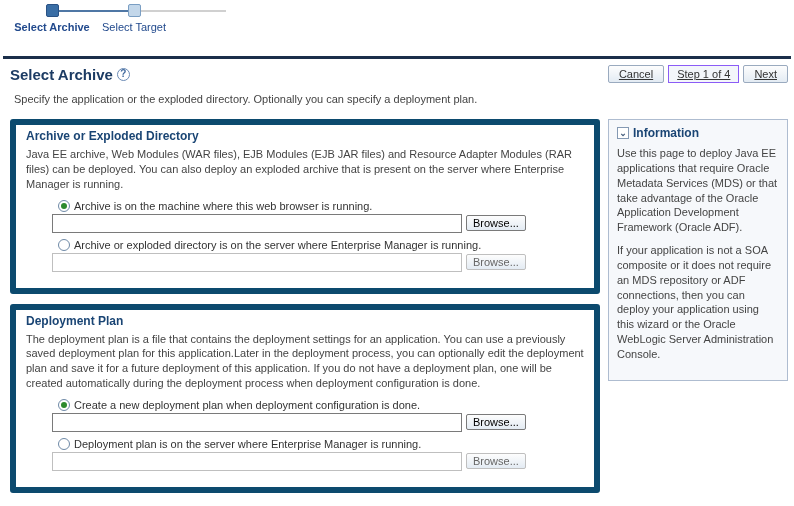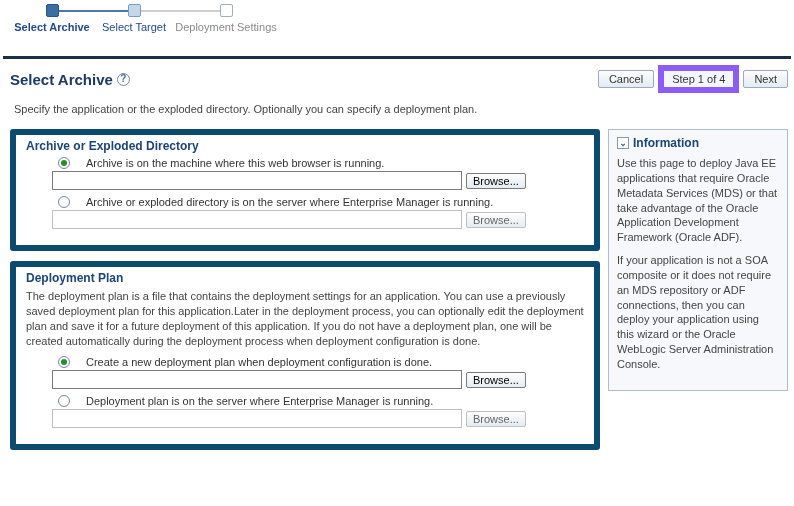--- a/index.html
+++ b/index.html
@@ -83,32 +83,32 @@
   }
   .help-icon {
     width:13px; height:13px;
     border:1px solid #6a8ab5;
     border-radius:50%;
     color:#426a9e;
     font-size:10px; font-weight:bold;
     display:inline-flex; align-items:center; justify-content:center;
     line-height:1;
   }
-  .header-right { display:flex; align-items:center; gap:4px; }
+  .header-right { display:flex; align-items:center; gap:4px;text-decoration:underline; }
   .btn {
     border:1px solid #9aaabf;
     background: linear-gradient(#fdfdfd,#e3ebf3);
     padding: 2px 10px;
     font-size: 11px;
     color:#333;
     cursor:pointer;
     border-radius:2px;
   }
   .step-indicator {
-    border:6px solid #8b5cf6;
+    border:1px solid #8b5cf6;
     background:#f3f6fa;
     padding:2px 8px;
     font-size:11px;
   }
   .description {
     padding: 4px 10px 14px 14px;
     color:#444;
   }
   .main-layout {
     display:flex;
@@ -130,21 +130,21 @@
     margin-bottom:4px;
   }
   .section-text {
     color:#444;
     margin-bottom:8px;
     line-height:1.35;
   }
   .radio-row {
     display:flex;
     align-items:center;
-    gap:16px;
+    gap:4px;
     margin: 4px 0 2px 8px;
     padding-left: 24px;
   }
   .radio {
     width:12px; height:12px;
     border:1px solid #6f8aa7;
     border-radius:50%;
     display:inline-flex; align-items:center; justify-content:center;
     flex:none;
   }
@@ -207,24 +207,20 @@
   <div class="train-step">
     <div class="train-box active"></div>
     <div class="train-line"></div>
     <div class="train-label active">Select Archive</div>
   </div>
   <div class="train-step">
     <div class="train-box current"></div>
     <div class="train-line"></div>
     <div class="train-label link">Select Target</div>
   </div>
-  <div class="train-step">
-    <div class="train-box"></div>
-    <div class="train-label">Deployment Settings</div>
-  </div>
 </div>
 
 <div class="page-border"></div>
 
 <div class="page-header">
   <div class="page-title">
     <span>Select Archive</span>
     <span class="help-icon">?</span>
   </div>
   <div class="header-right">
@@ -234,20 +230,21 @@
   </div>
 </div>
 
 <div class="description">Specify the application or the exploded directory. Optionally you can specify a deployment plan.</div>
 
 <div class="main-layout">
   <div class="left-column">
 
     <div class="section">
       <div class="section-title">Archive or Exploded Directory</div>
+      <div class="section-text">Java EE archive, Web Modules (WAR files), EJB Modules (EJB JAR files) and Resource Adapter Modules (RAR files) can be deployed. You can also deploy an exploded archive that is present on the server where Enterprise Manager is running.</div>
 
       <div class="radio-row">
         <span class="radio selected"></span>
         <span>Archive is on the machine where this web browser is running.</span>
       </div>
       <div class="input-row">
         <input class="text-input" value="" style="">
         <button class="browse-btn">Browse...</button>
       </div>
 

